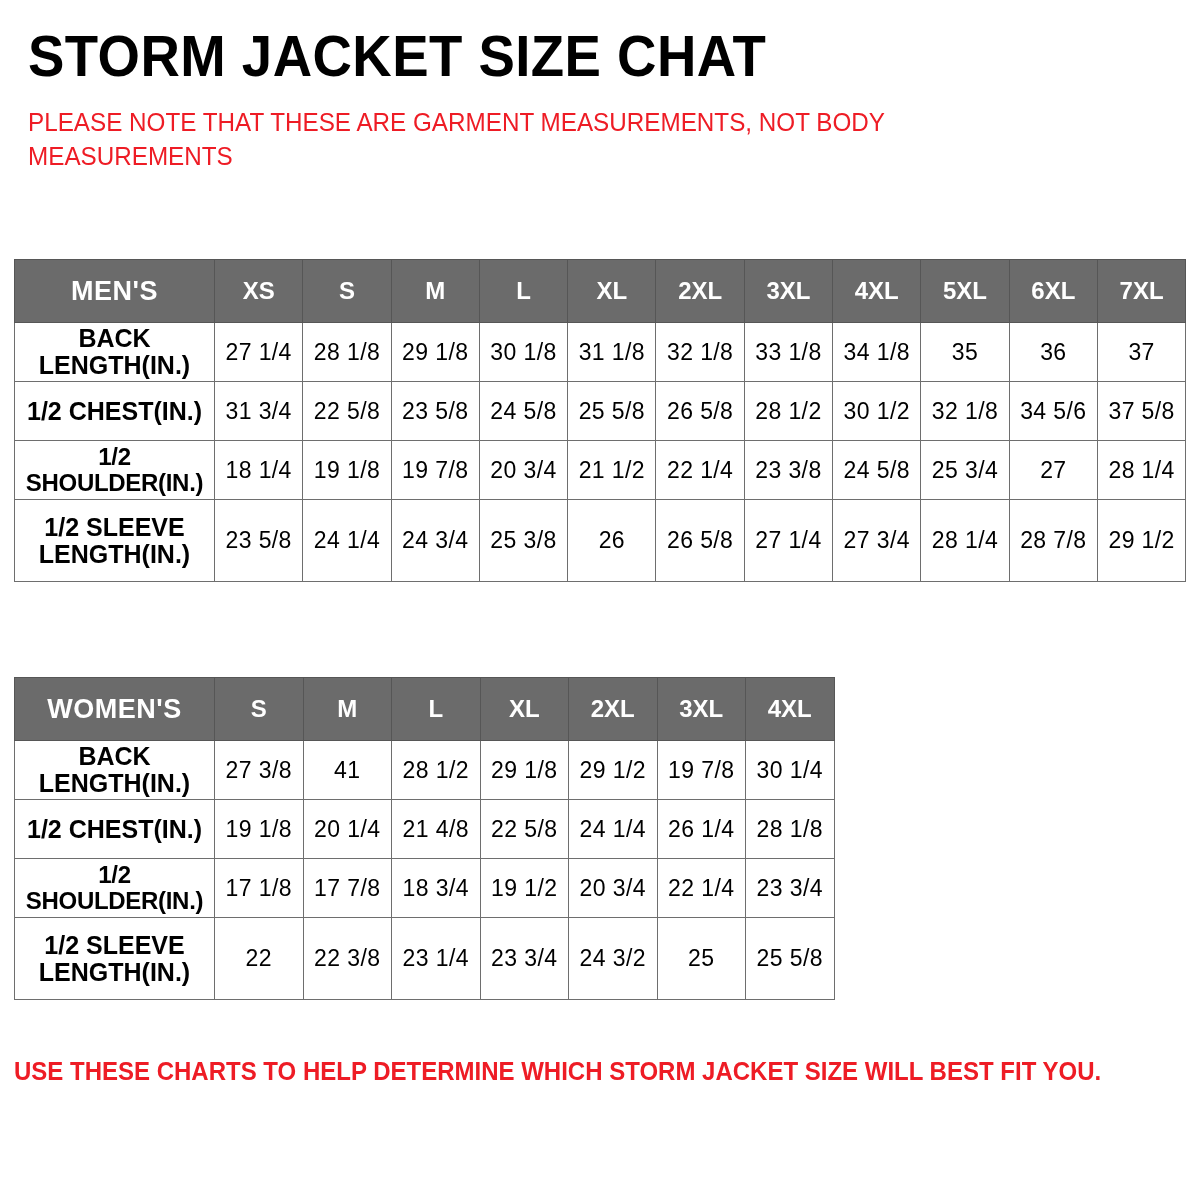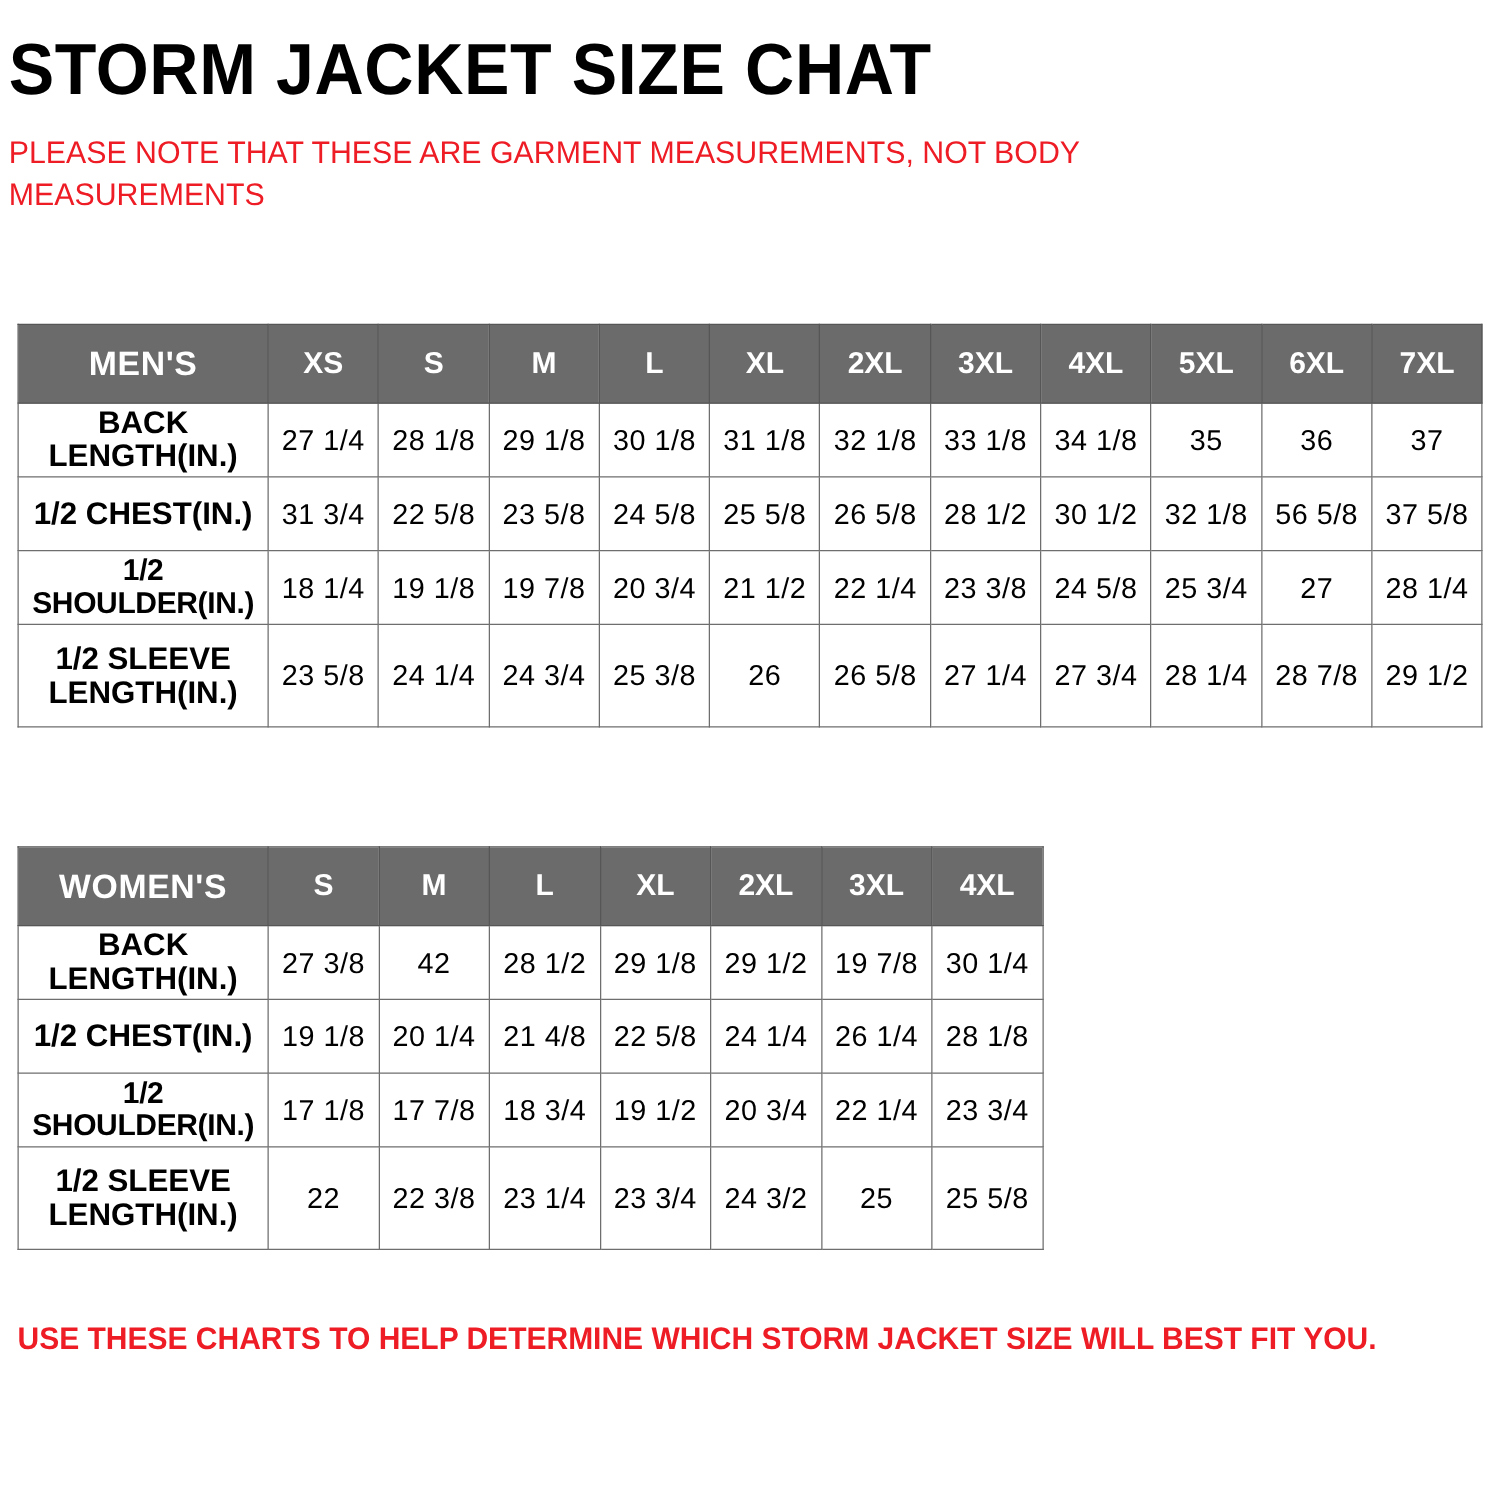--- a/index.html
+++ b/index.html
@@ -14,21 +14,21 @@
     font-family: "Liberation Sans", sans-serif;
     color: #000000;
     overflow: hidden;
     position: relative;
   }
 
   .page {
     width: 1200px;
     height: 1200px;
     box-sizing: border-box;
-    padding: 0 7px;
+    padding: 0 28px;
     position: relative;
   }
 
   
   .chart-title {
     font-family: "Liberation Sans", sans-serif;
     font-size: 58px;
     font-weight: 700;
     letter-spacing: 0.5px;
     line-height: 1.05;
@@ -194,21 +194,21 @@
             <th>1/2 CHEST(IN.)</th>
             <td>31 3/4</td>
             <td>22 5/8</td>
             <td>23 5/8</td>
             <td>24 5/8</td>
             <td>25 5/8</td>
             <td>26 5/8</td>
             <td>28 1/2</td>
             <td>30 1/2</td>
             <td>32 1/8</td>
-            <td>56 5/8</td>
+            <td>34 5/6</td>
             <td>37 5/8</td>
           </tr>
           <tr>
             <th class="tight">1/2 SHOULDER(IN.)</th>
             <td>18 1/4</td>
             <td>19 1/8</td>
             <td>19 7/8</td>
             <td>20 3/4</td>
             <td>21 1/2</td>
             <td>22 1/4</td>
@@ -257,21 +257,21 @@
             <th>XL</th>
             <th>2XL</th>
             <th>3XL</th>
             <th>4XL</th>
           </tr>
       </thead>
       <tbody>
           <tr>
             <th>BACK LENGTH(IN.)</th>
             <td>27 3/8</td>
-            <td>42</td>
+            <td>41</td>
             <td>28 1/2</td>
             <td>29 1/8</td>
             <td>29 1/2</td>
             <td>19 7/8</td>
             <td>30 1/4</td>
           </tr>
           <tr>
             <th>1/2 CHEST(IN.)</th>
             <td>19 1/8</td>
             <td>20 1/4</td>

